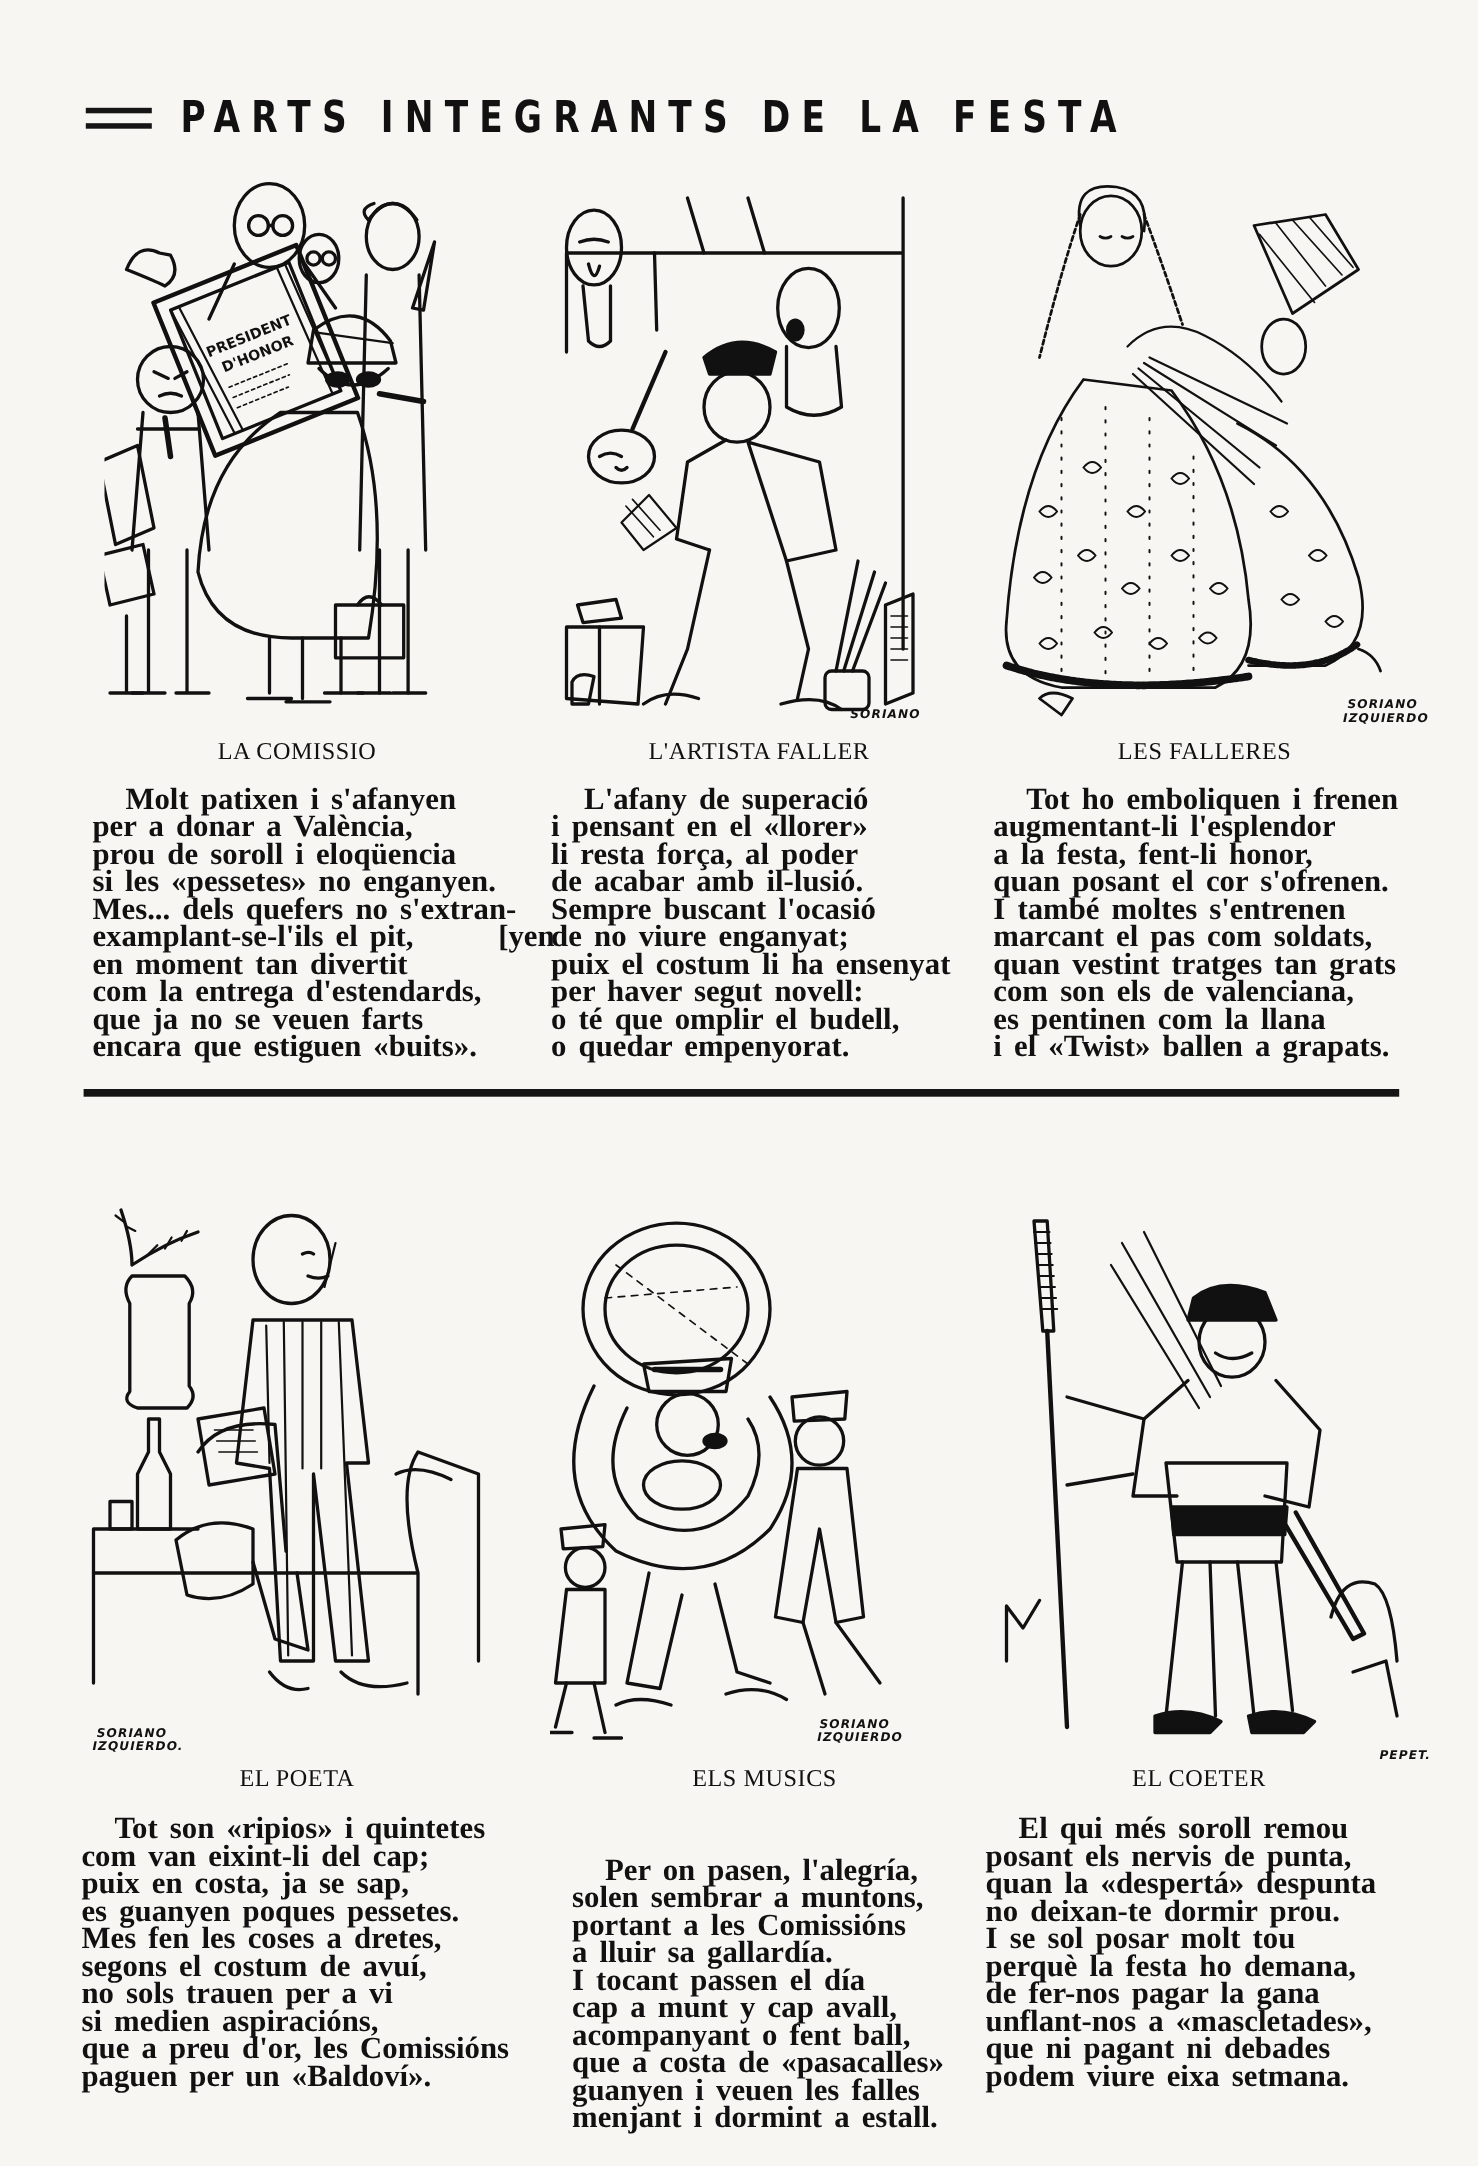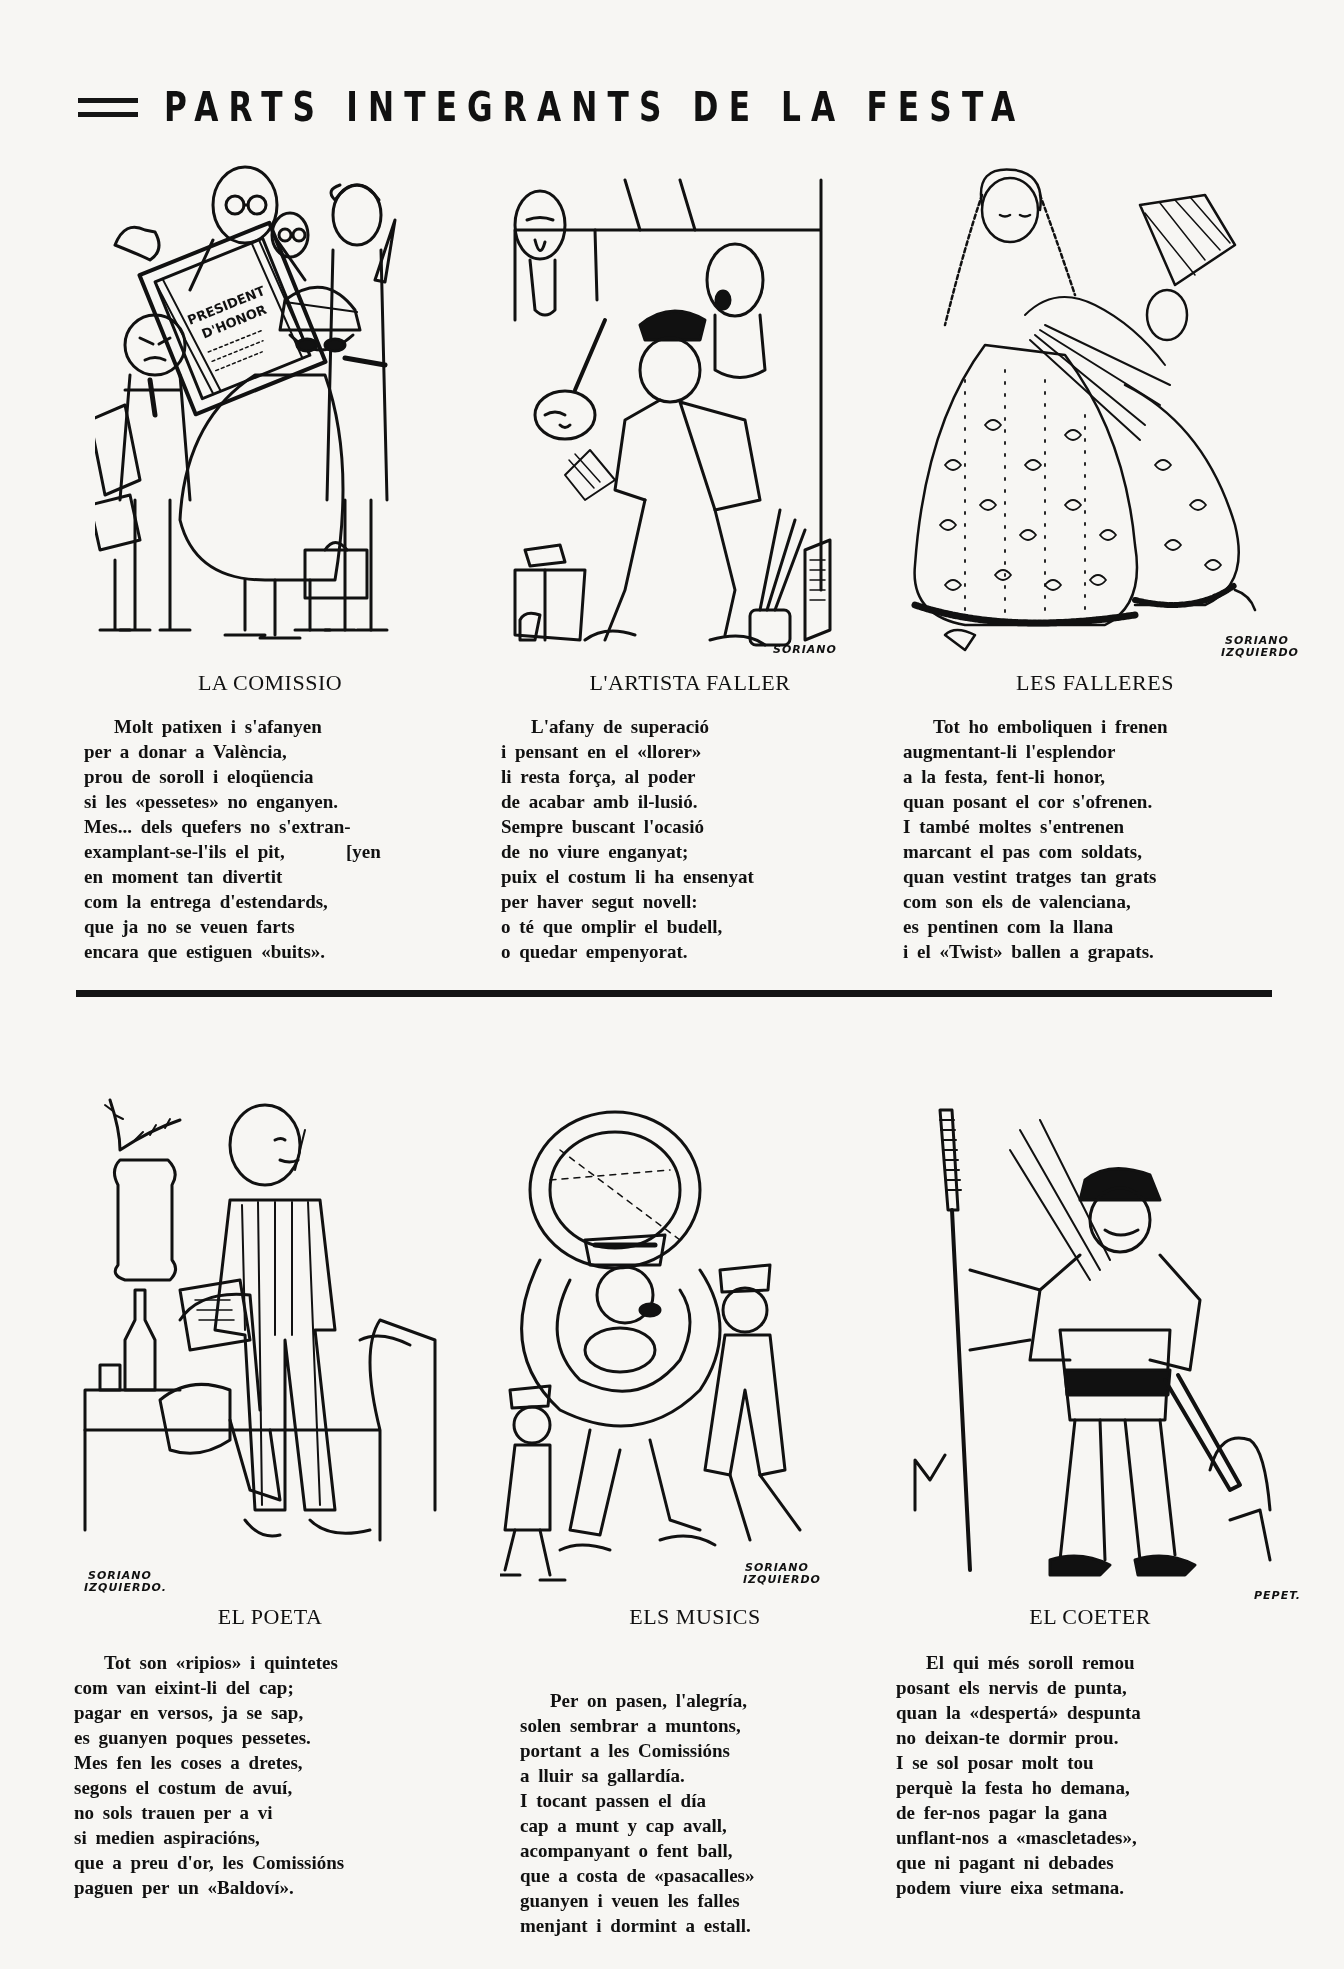--- a/index.html
+++ b/index.html
@@ -37,21 +37,21 @@
   .sig {
     position: absolute; font-family: "DejaVu Sans", sans-serif; font-size: 11px; line-height: 11px;
     font-weight: bold; color: #111; letter-spacing: 1px; font-style: italic;
   }
 
   
   .caption {
     position: absolute; font-weight: normal; font-size: 22px; letter-spacing: 0.5px;
     text-align: center; white-space: nowrap;
   }
-  .poem { position: absolute; font-weight: bold; font-size: 19px; line-height: 25px; }
+  .poem { position: absolute; font-weight: bold; font-size: 28px; line-height: 25px; }
   .poem .line { display: block; white-space: pre; word-spacing: 4px; }
   .poem .line:first-child { text-indent: 30px; }
 </style>
 </head>
 <body>
 
 <div class="page">
 
   <div class="headline-row headline-top">
     <div class="rule-double" style="width:225px;">
@@ -339,21 +339,21 @@
     <div class="sig" style="left:344px;top:500px;">PEPET.</div>
   </div>
 
   <div class="caption" style="left:60px;top:1604px;width:420px;">EL POETA</div>
   <div class="caption" style="left:485px;top:1604px;width:420px;">ELS MUSICS</div>
   <div class="caption" style="left:880px;top:1604px;width:420px;">EL COETER</div>
 
   <div class="poem" style="left:74px;top:1650px;width:400px;">
     <span class="line">Tot son «ripios» i quintetes</span>
     <span class="line">com van eixint-li del cap;</span>
-    <span class="line">pagar en versos, ja se sap,</span>
+    <span class="line">puix en costa, ja se sap,</span>
     <span class="line">es guanyen poques pessetes.</span>
     <span class="line">Mes fen les coses a dretes,</span>
     <span class="line">segons el costum de avuí,</span>
     <span class="line">no sols trauen per a vi</span>
     <span class="line">si medien aspiracións,</span>
     <span class="line">que a preu d'or, les Comissións</span>
     <span class="line">paguen per un «Baldoví».</span>
   </div>
   <div class="poem" style="left:520px;top:1688px;width:390px;">
     <span class="line">Per on pasen, l'alegría,</span>

